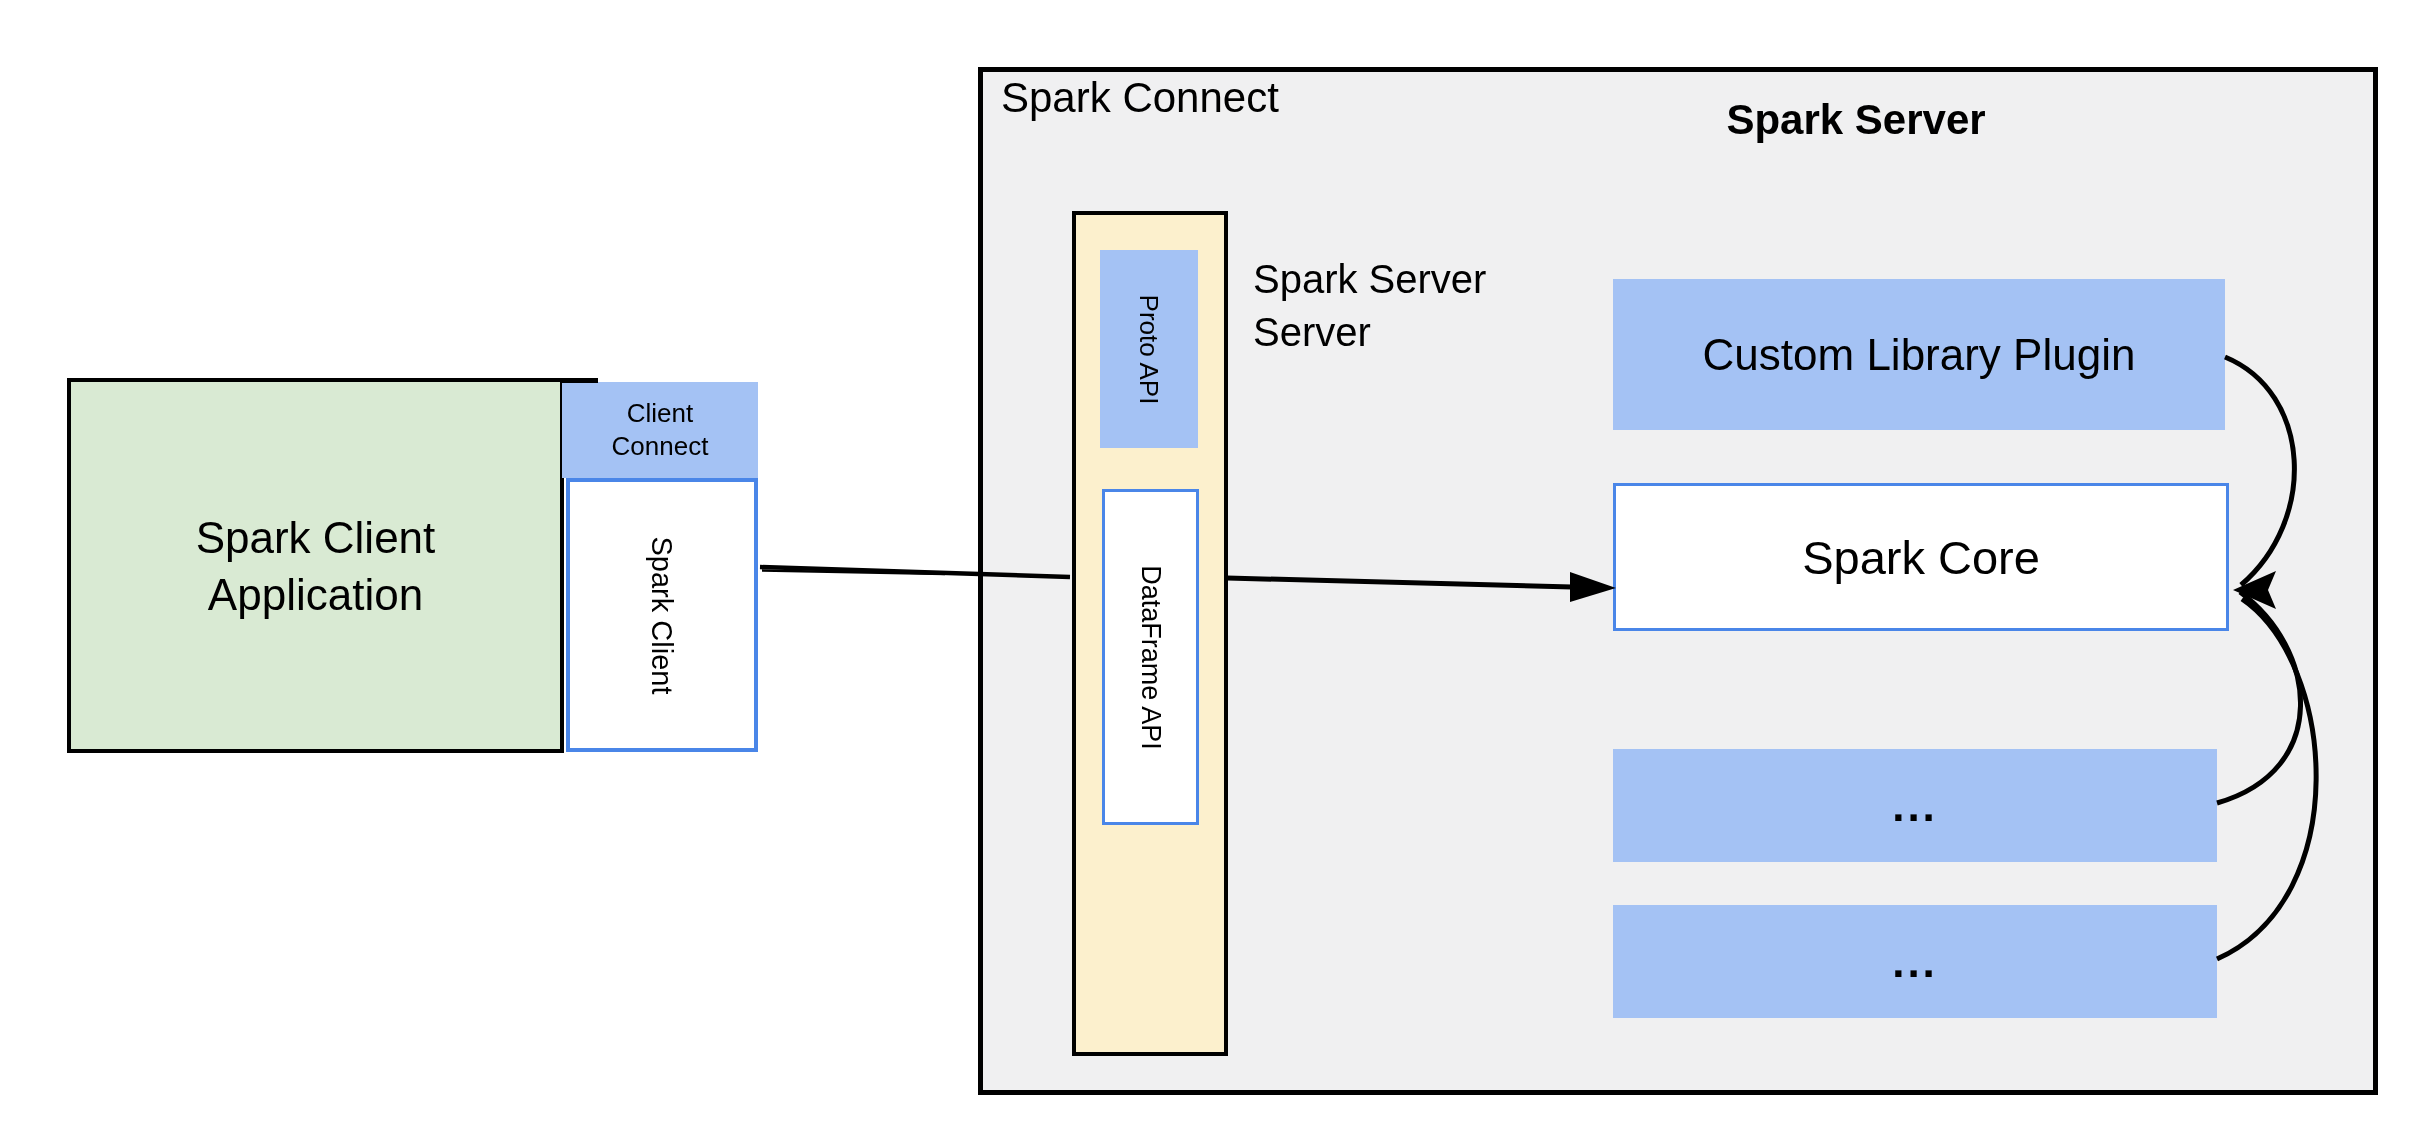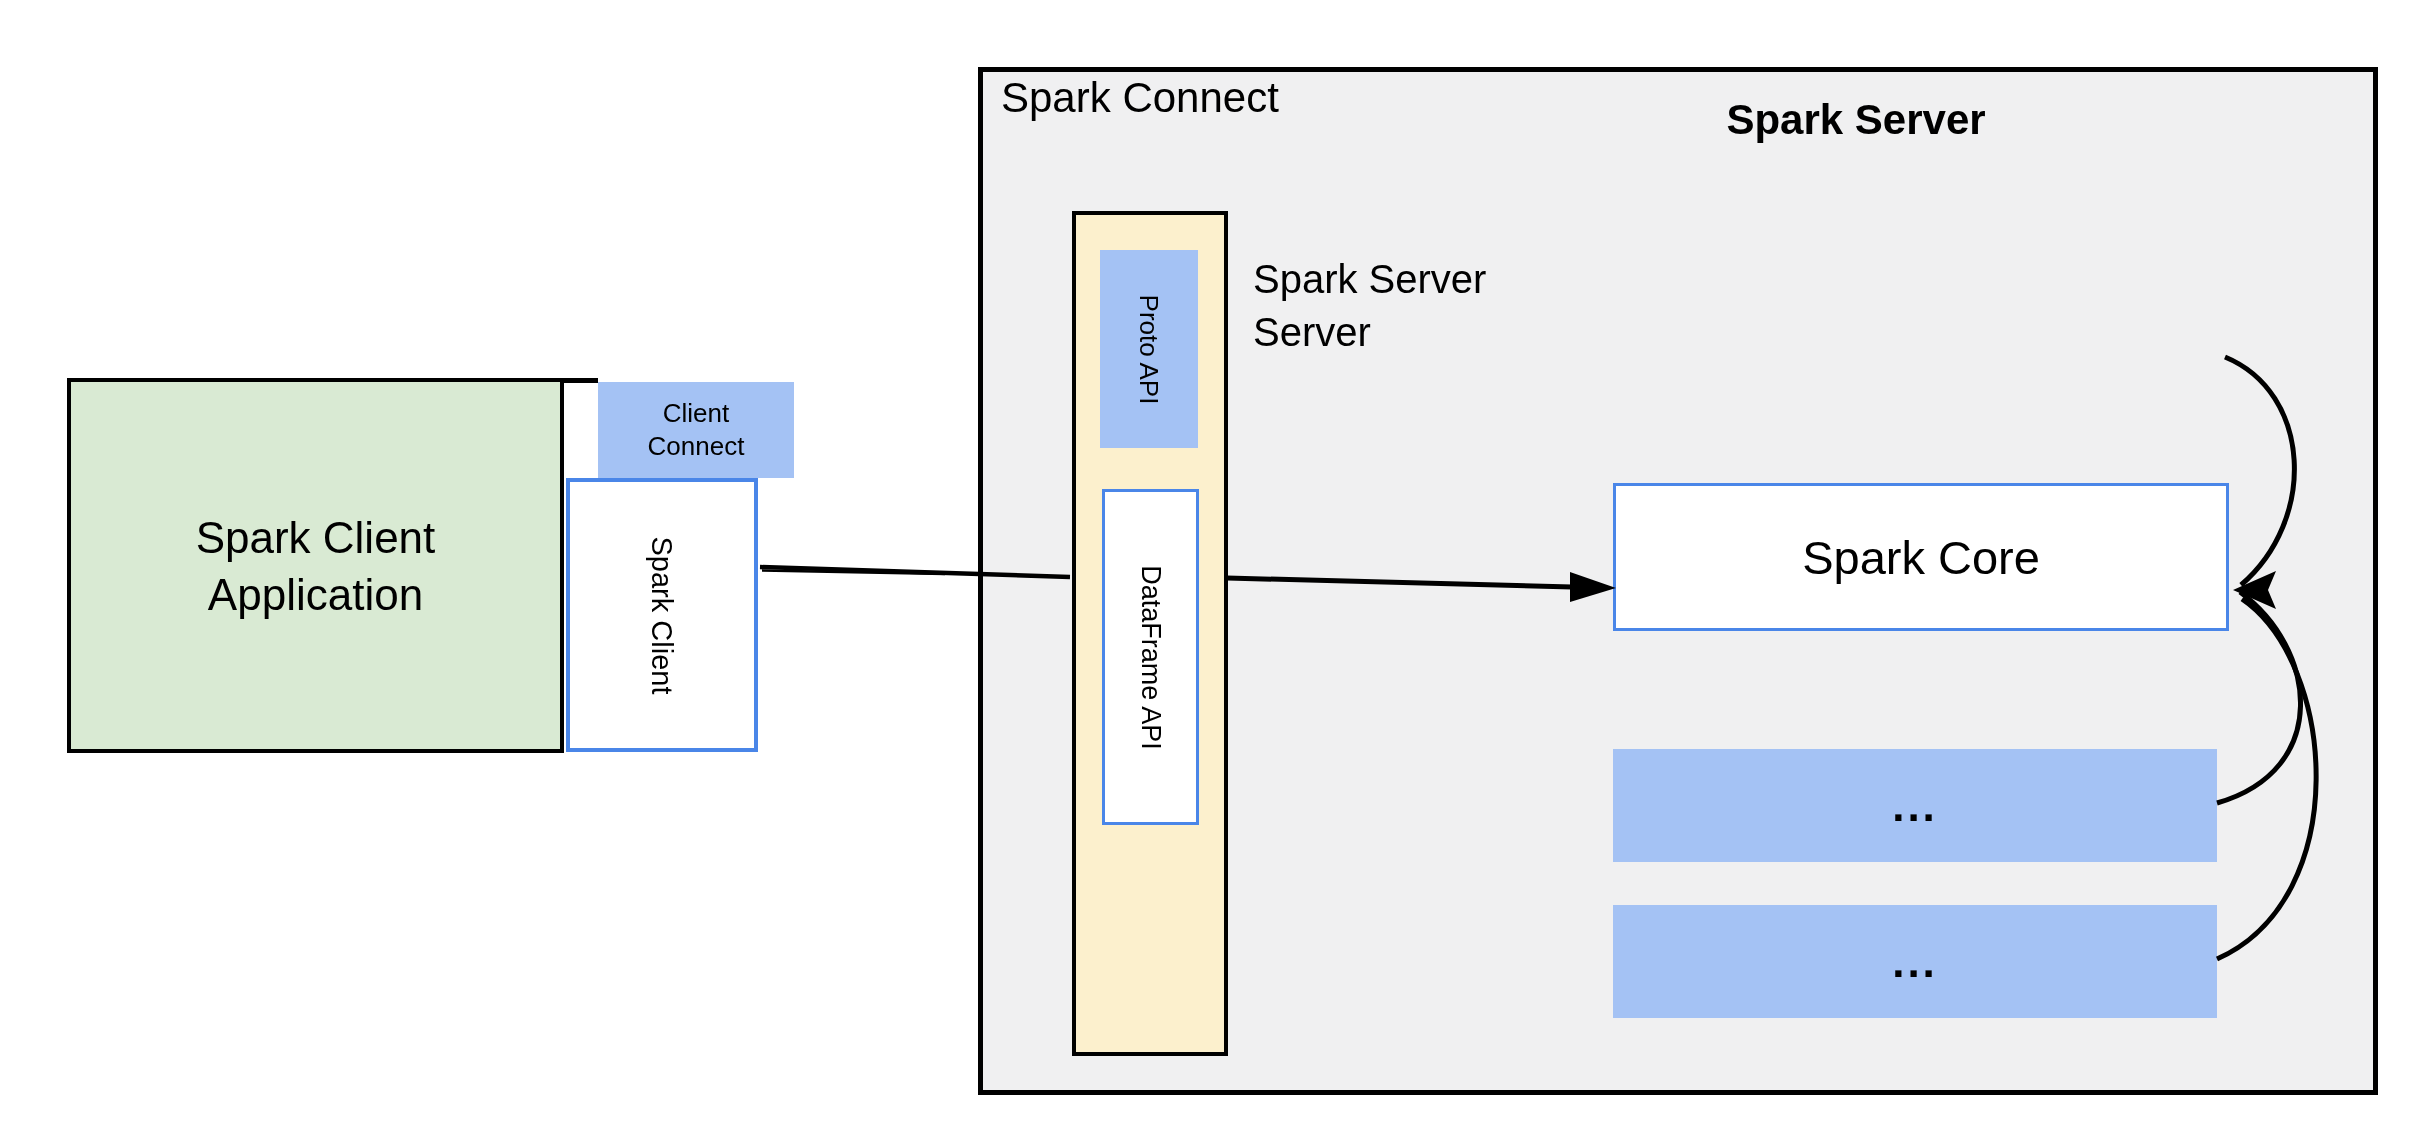--- a/index.html
+++ b/index.html
@@ -37,21 +37,21 @@
     z-index: 1;
     font-size: 44px; line-height: 57px;
   }
   .border-artifact {
     left: 562px; top: 378px; width: 36px; height: 5px;
     background: var(--ink); z-index: 3;
   }
   .pkg-box {
     left: 562px; top: 382px; width: 196px; height: 96px;
     background: var(--blue-fill); z-index: 2;
-    font-size: 26px; line-height: 33px; margin-left: 36px;
+    font-size: 26px; line-height: 33px;
   }
   .client-box {
     left: 566px; top: 478px; width: 192px; height: 274px;
     background: #ffffff;
     border: 4px solid var(--blue-border);
     z-index: 2;
     font-size: 29px;
   }
   .vtext { transform: rotate(90deg); white-space: nowrap; }
 
@@ -168,20 +168,23 @@
 
   <div class="abs dataframe-box flex-center">
     <span class="vtext">DataFrame API</span>
   </div>
 
   <div class="abs library-label">
     <div>Spark Server</div>
     <div>Server</div>
   </div>
 
+  <div class="abs plugin-box flex-center">
+    <span>Custom Library Plugin</span>
+  </div>
 
   <div class="abs core-box flex-center">
     <span>Spark Core</span>
   </div>
 
   <div class="abs dots-box first flex-center">
     <span>...</span>
   </div>
 
   <div class="abs dots-box second flex-center">

